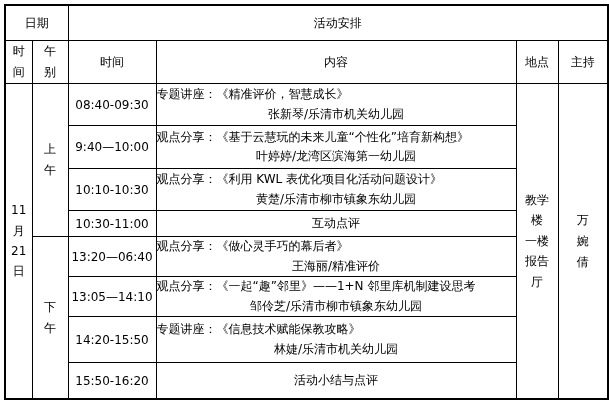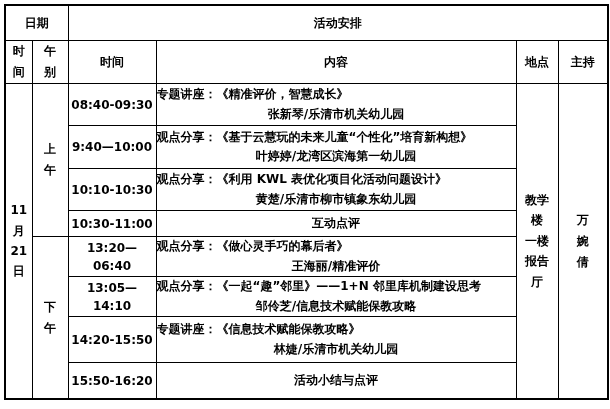--- a/index.html
+++ b/index.html
@@ -7,21 +7,20 @@
     padding: 0;
     background: #ffffff;
   }
   .page {
     position: relative;
     width: 610px;
     height: 409px;
     background: #ffffff;
     font-family: "DejaVu Sans", sans-serif;
     color: #000000;
-    font-weight: bold;
   }
   table.sched {
     position: absolute;
     left: 4px;
     top: 4px;
     width: 603px;
     border-collapse: collapse;
     table-layout: fixed;
     border: 2px solid #000;
   }
@@ -172,21 +171,21 @@
       <td class="content-cell">
         <div class="title">观点分享：《做心灵手巧的幕后者》</div>
         <div class="speaker">王海丽/精准评价</div>
       </td>
     </tr>
 
     <tr class="rh-f">
       <td class="time-cell">13:05—14:10</td>
       <td class="content-cell">
         <div class="title">观点分享：《一起“趣”邻里》——1+N 邻里库机制建设思考</div>
-        <div class="speaker">邹伶芝/信息技术赋能保教攻略</div>
+        <div class="speaker">邹伶芝/乐清市柳市镇象东幼儿园</div>
       </td>
     </tr>
 
     <tr class="rh-g">
       <td class="time-cell">14:20-15:50</td>
       <td class="content-cell">
         <div class="title">专题讲座：《信息技术赋能保教攻略》</div>
         <div class="speaker">林婕/乐清市机关幼儿园</div>
       </td>
     </tr>

